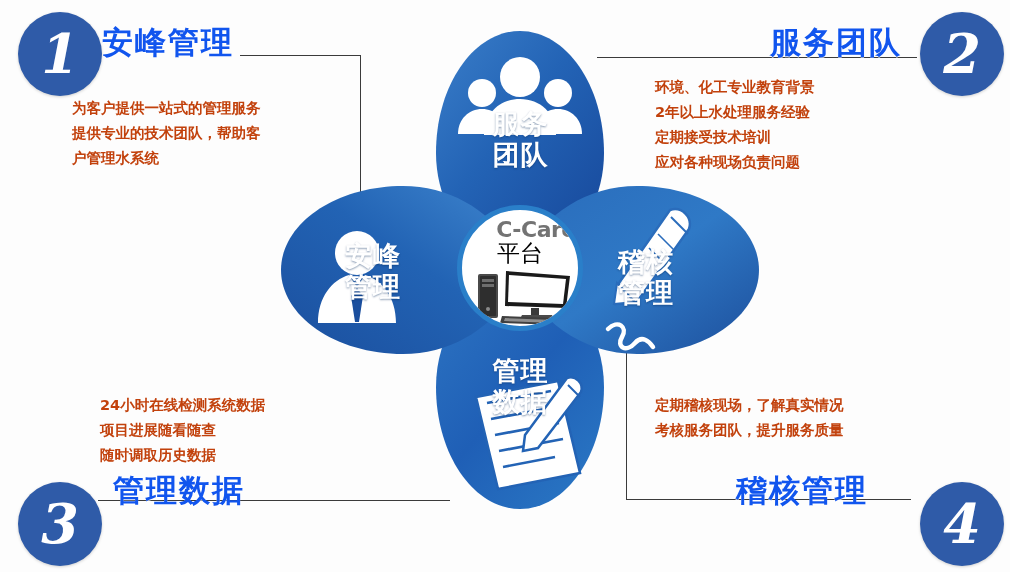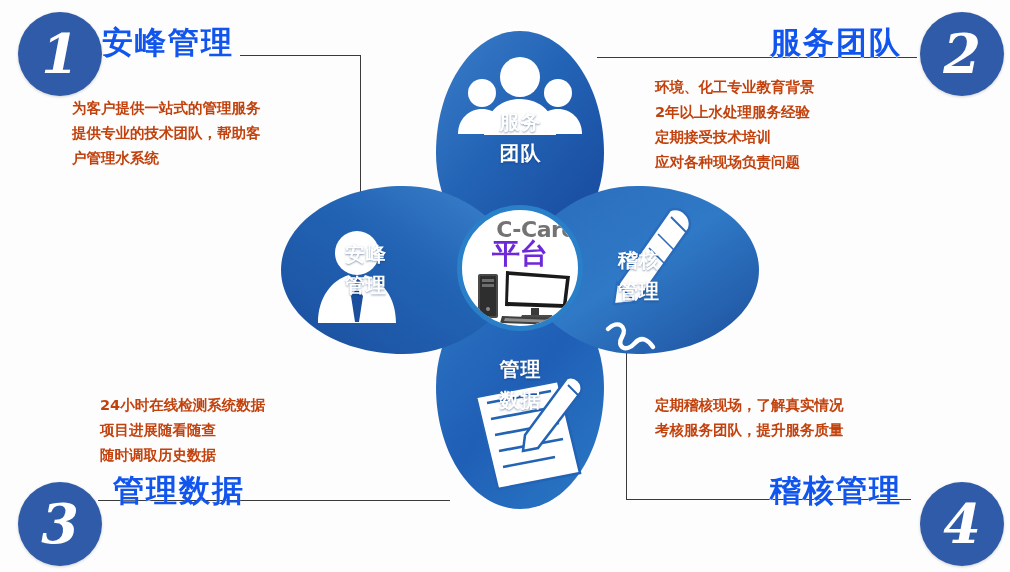--- a/index.html
+++ b/index.html
@@ -45,21 +45,21 @@
     color: #1155ee;
     font-weight: 700;
     font-size: 31px;
     letter-spacing: 2px;
     white-space: nowrap;
     text-shadow: 0 1px 0 rgba(255,255,255,0.7);
   }
   .h1 { left: 102px; top: 22px; }
   .h2 { left: 770px; top: 22px; text-align: right; }
   .h3 { left: 113px; top: 470px; }
-  .h4 { left: 770px; top: 470px; }
+  .h4 { left: 736px; top: 470px; }
 
   
   .body-text {
     position: absolute;
     color: #c2410c;
     font-size: 14.5px;
     line-height: 25px;
     white-space: nowrap;
     font-weight: 600;
   }
@@ -93,27 +93,26 @@
     top: 5px;
     width: 530px;
     height: 530px;
   }
   #flower svg { display: block; }
 
   .petal-label {
     position: absolute;
     color: #ffffff;
     font-weight: 700;
-    font-size: 20px;
+    font-size: 27px;
     line-height: 31px;
     text-align: center;
     letter-spacing: 1px;
     white-space: pre-line;
     text-shadow: 0 1px 2px rgba(0,40,90,0.45);
-    font-family: Liberation Mono, monospace;
   }
   .pl-top    { left: 463px; top: 108px; width: 115px; }
   .pl-bottom { left: 463px; top: 355px; width: 115px; }
   .pl-left   { left: 345px; top: 240px; width: 100px; text-align: left; }
   .pl-right  { left: 618px; top: 230px; width: 100px; text-align: left; margin-top: 16px; }
 
   
   #hub {
     position: absolute;
     left: 457px;
@@ -137,23 +136,23 @@
     font-size: 22px;
     line-height: 23px;
     letter-spacing: -0.5px;
   }
   #hub-sub {
     position: absolute;
     left: 0;
     top: 30px;
     width: 100%;
     text-align: center;
-    color: #6d28d9;
-    font-weight: 700;
-    font-size: 28px;
+    color: #000000;
+    font-weight: 400;
+    font-size: 23px;
     line-height: 27px;
   }
   #hub-icon {
     position: absolute;
     left: 14px;
     top: 58px;
     width: 98px;
     height: 58px;
   }
 </style>

